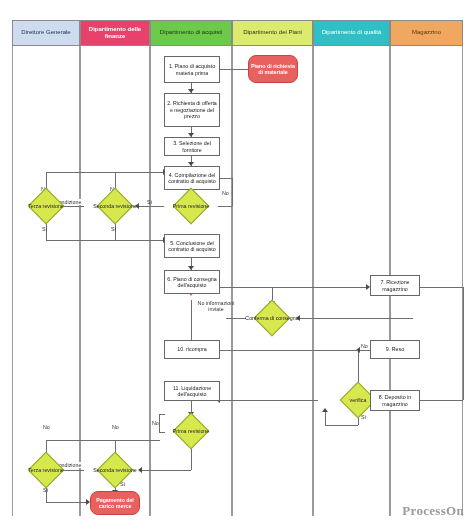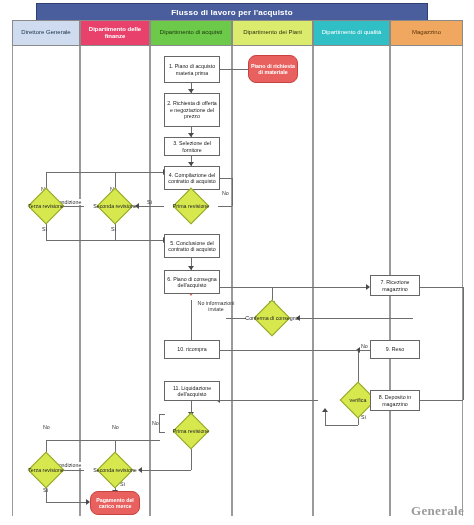--- a/index.html
+++ b/index.html
@@ -64,21 +64,20 @@
 
   
   .logo{position:absolute;right:10px;bottom:6px;font-family:"Liberation Serif","DejaVu Serif",serif;
     font-size:13px;color:#9b9b9b;font-weight:bold;letter-spacing:.3px;}
 </style>
 </head>
 <body>
 
 <div id="stage">
 
-  <div class="title-bar">Flusso di lavoro per l'acquisto</div>
 
   <div class="lane-head" id="lh0" style="left:12px;width:68px;background:#cfdcef;color:#20364f;">Direttore Generale</div>
   <div class="lane-head" id="lh1" style="left:80px;width:70px;background:#e8416b;color:#ffffff;font-weight:bold;">Dipartimento delle finanze</div>
   <div class="lane-head" id="lh2" style="left:150px;width:82px;background:#6dc94a;color:#17350d;">Dipartimento di acquisti</div>
   <div class="lane-head" id="lh3" style="left:232px;width:81px;background:#dbeb6e;color:#2c3310;">Dipartimento dei Piani</div>
   <div class="lane-head" id="lh4" style="left:313px;width:77px;background:#30bfc4;color:#ffffff;">Dipartimento di qualità</div>
   <div class="lane-head" id="lh5" style="left:390px;width:73px;background:#f0a860;color:#5b3208;">Magazzino</div>
 
   <div class="frame"></div>
   <div class="lane-body" style="left:12px;width:68px;"></div>
@@ -271,15 +270,15 @@
     <div class="txt">Seconda revisione</div>
   </div>
 
   <div class="diamond" style="left:19px;top:457px;width:54px;height:26px;">
     <div class="shape" style="left:14px;top:0px;width:26px;height:26px;"></div>
     <div class="txt">Terza revisione</div>
   </div>
 
   <div class="node term" style="left:90px;top:491px;width:50px;height:24px;">Pagamento del carico merce</div>
 
-  <div class="logo">Generale</div>
+  <div class="logo">ProcessOn</div>
 
 </div>
 
 </body></html>

